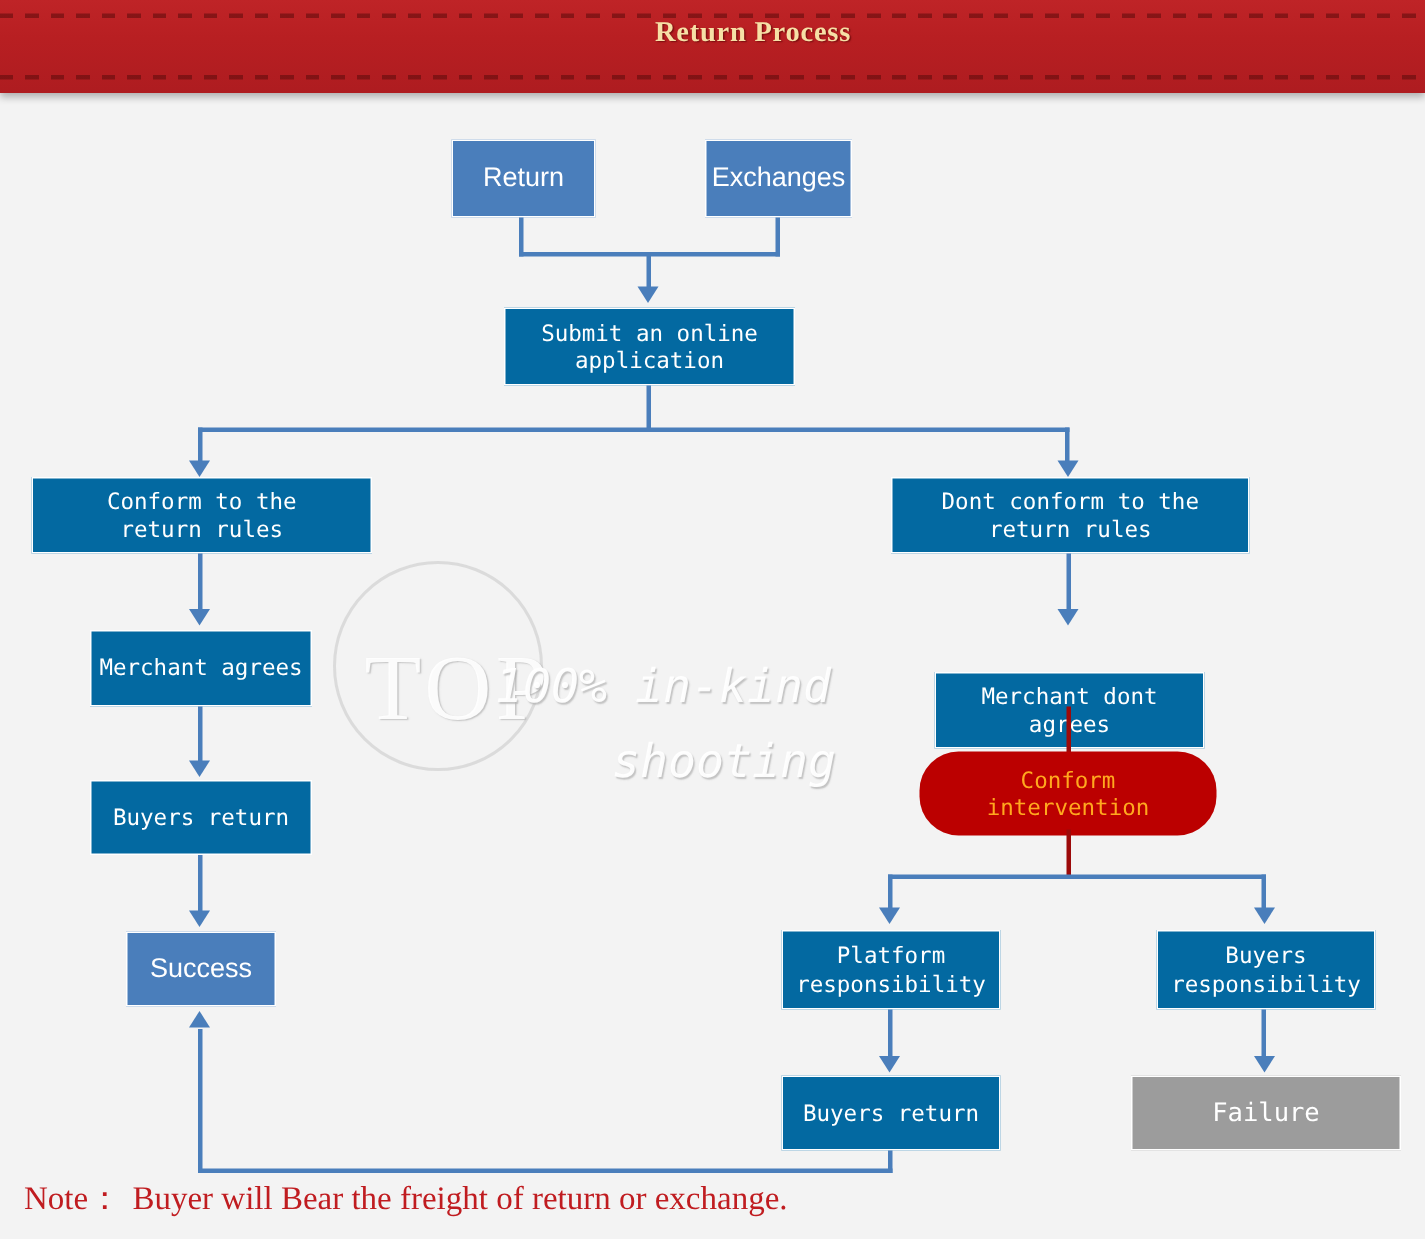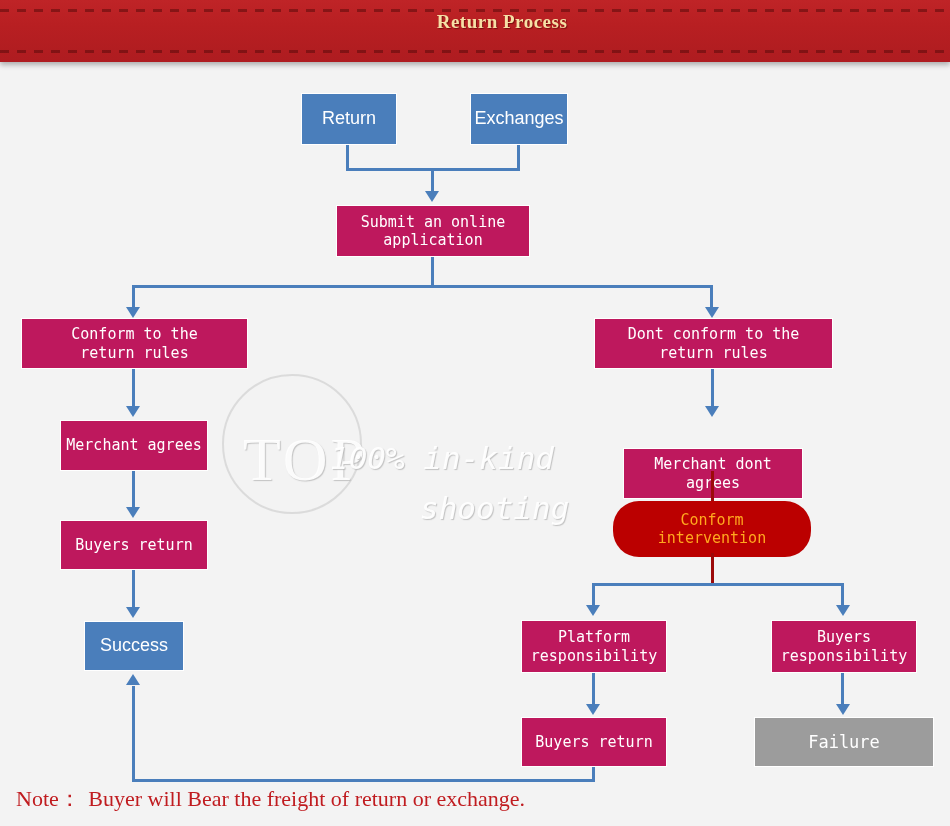--- a/index.html
+++ b/index.html
@@ -72,36 +72,36 @@
   .wm-line1, .wm-line2 {
     position: absolute;
     font-family: "DejaVu Sans Mono", monospace;
     font-style: italic;
     font-size: 31px;
     color: rgba(255,255,255,0.95);
     text-shadow: 1px 1px 1px rgba(178,178,178,0.75);
     white-space: nowrap;
   }
   .wm-line1 { left: 330px; top: 378px; }
-  .wm-line2 { left: 420px; top: 428px; }
+  .wm-line2 { left: 408px; top: 428px; }
 
   
   .node {
     position: absolute;
     box-sizing: border-box;
     display: flex;
     align-items: center;
     justify-content: center;
     text-align: center;
     color: #ffffff;
     line-height: 1.22;
     white-space: pre-line;
   }
   .node.blue {
-    background: #be185d;
+    background: #0369a1;
     border: 1px solid #ffffff;
     font-family: "DejaVu Sans Mono", monospace;
     font-size: 15px;
   }
   .node.blue-sans {
     background: #4a7ebb;
     border: 1px solid #ffffff;
     font-family: "Liberation Sans", sans-serif;
     font-size: 18px;
   }

